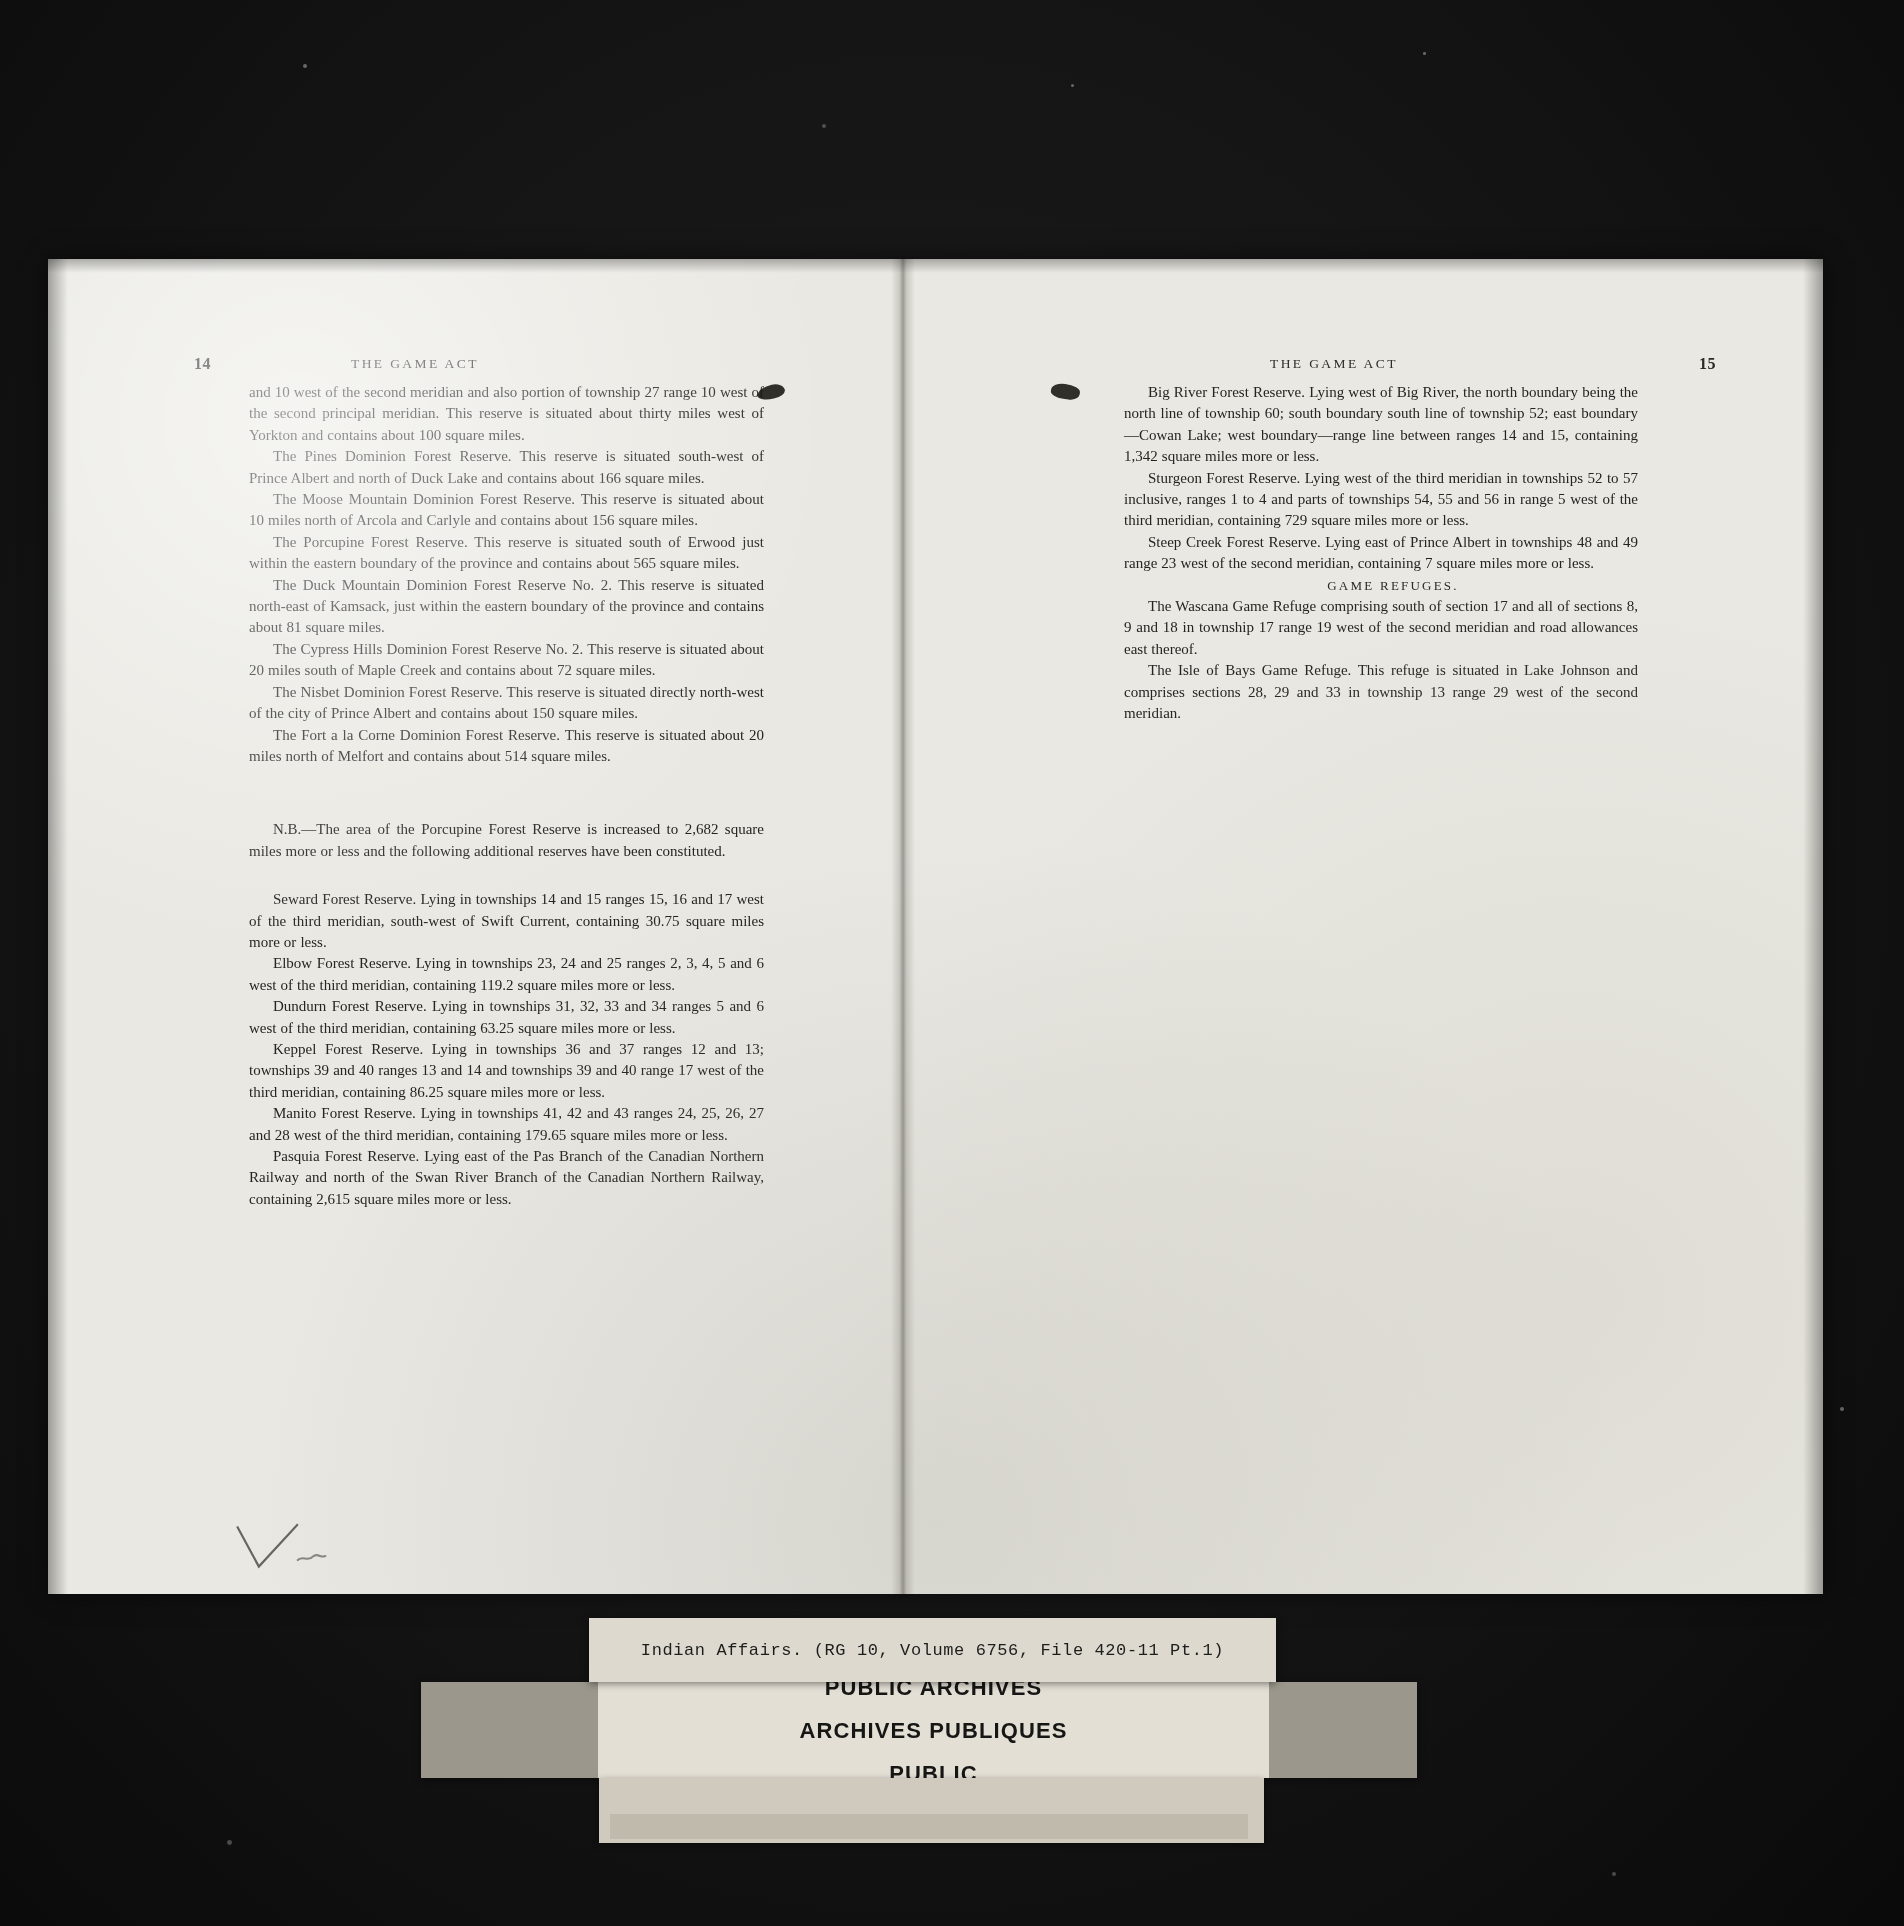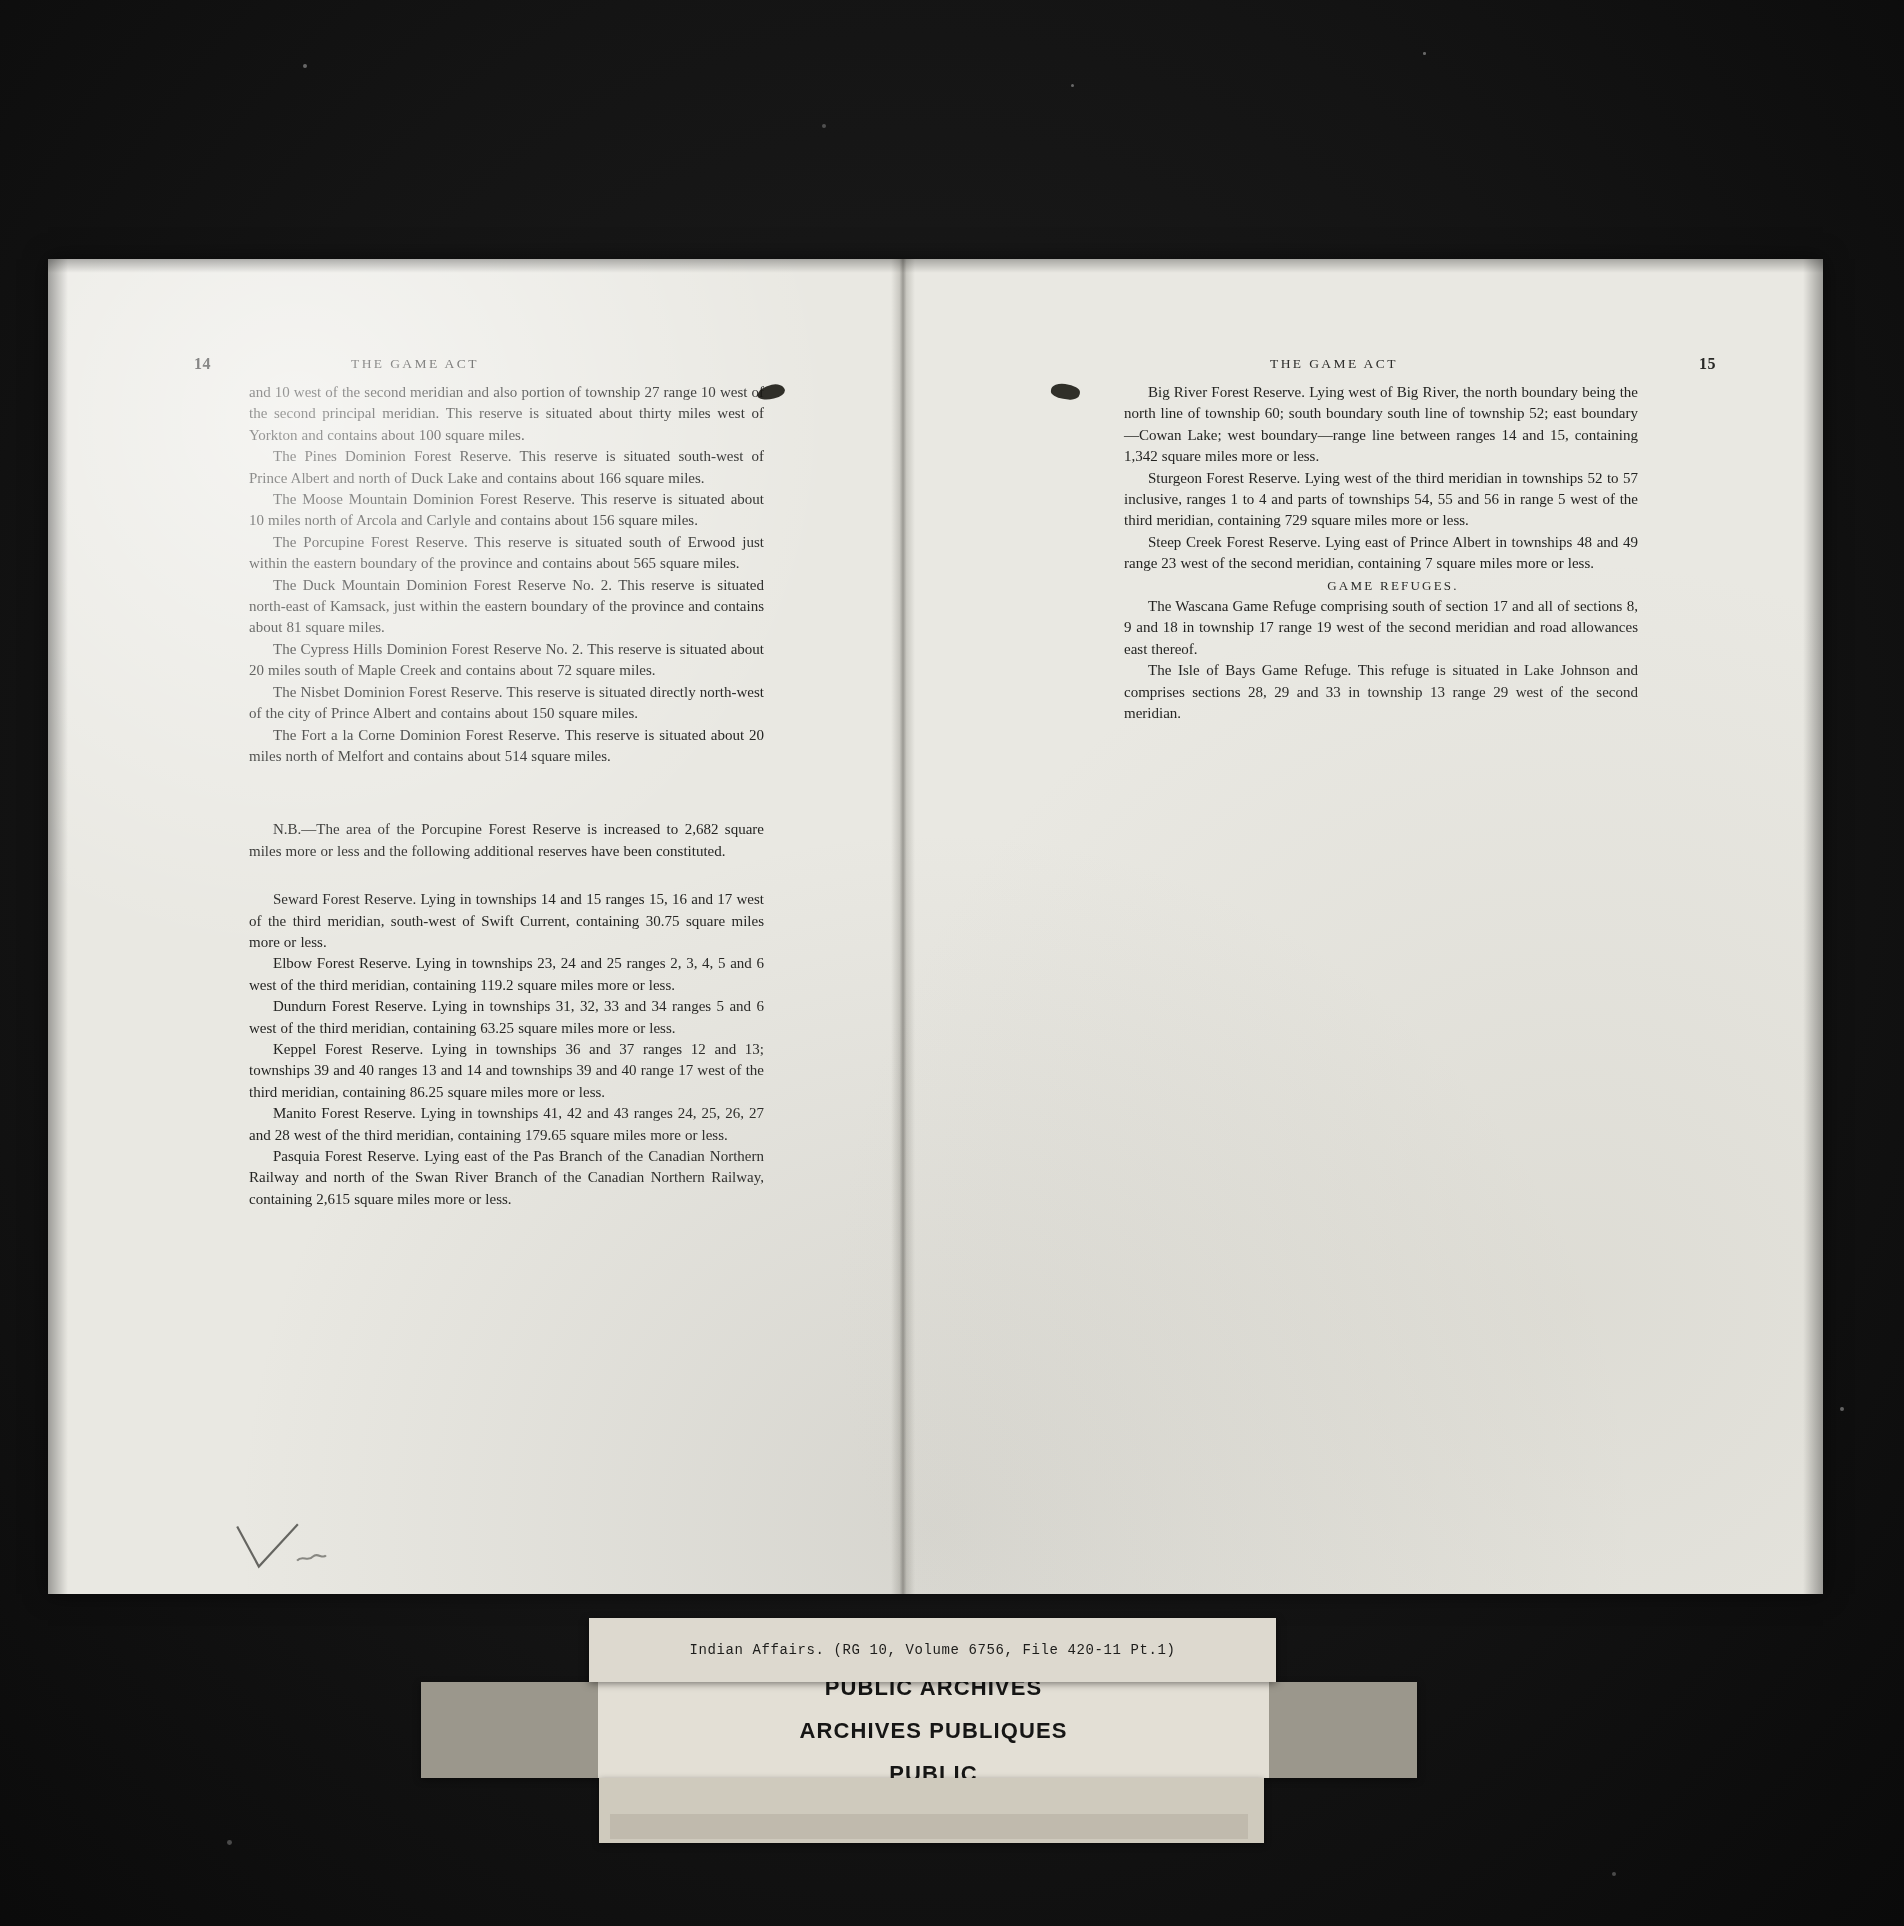--- a/index.html
+++ b/index.html
@@ -175,21 +175,21 @@
   #label-typed {
     position: absolute;
     left: 589px; top: 1618px;
     width: 687px; height: 64px;
     background: #ddd9cf;
     box-shadow: 0 2.2px 7.6px rgba(0,0,0,.5);
     display: flex; align-items: center; justify-content: center;
   }
   #label-typed span {
     font-family: "Liberation Mono", monospace;
-    font-size: 14px;
+    font-size: 17px;
     letter-spacing: 0.6px;
     color: #1d1d1b;
     white-space: nowrap;
   }
   #label-stamp-wide {
     position: absolute;
     left: 421px; top: 1682px;
     width: 996px; height: 96px;
     background: #9b978c;
     box-shadow: 0 2.2px 7.6px rgba(0,0,0,.45);

